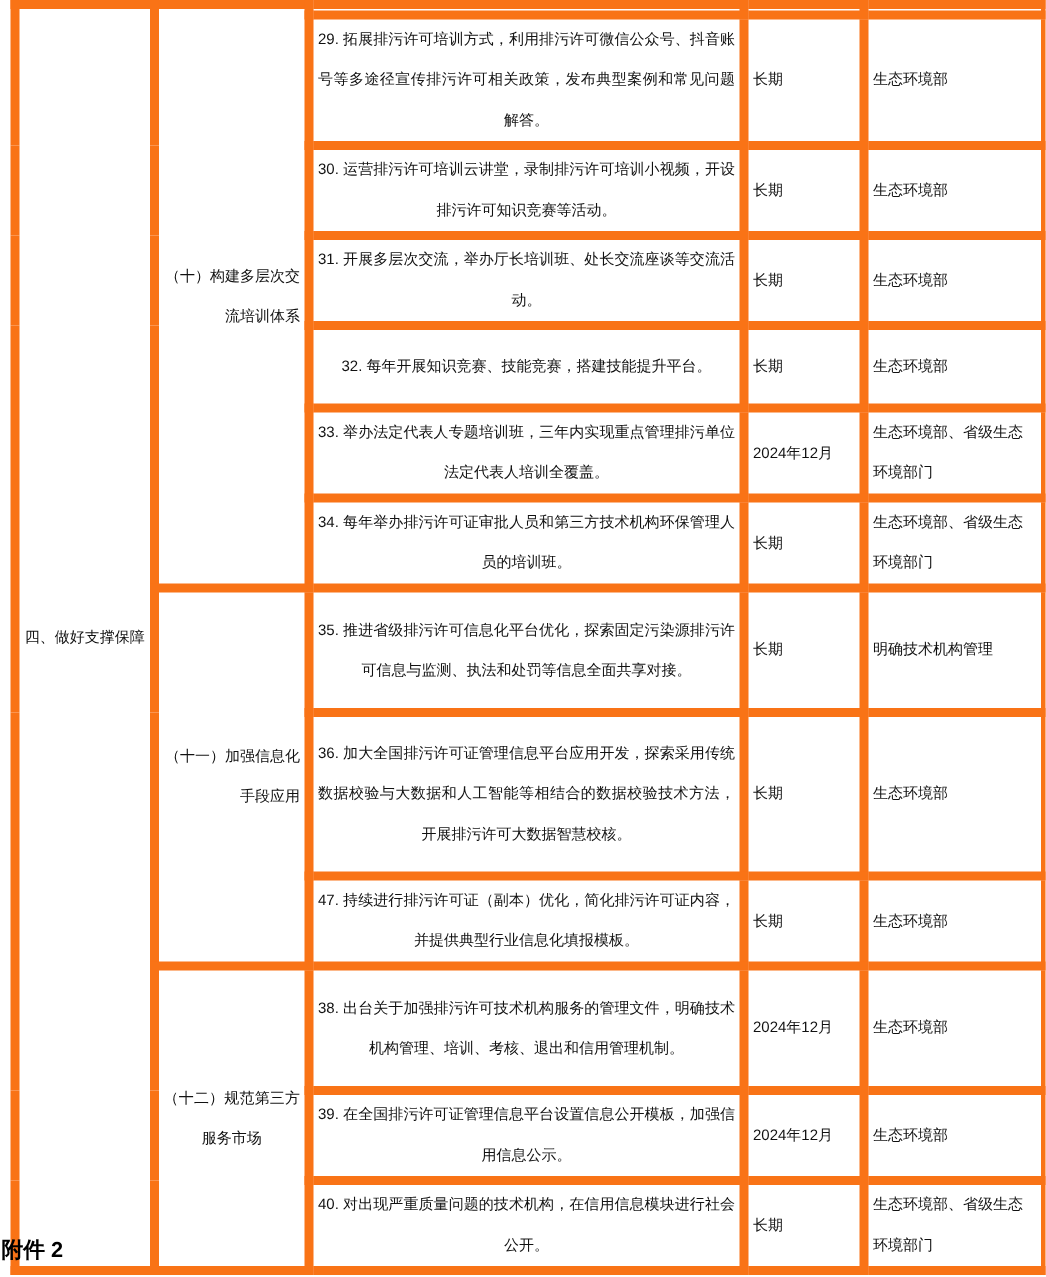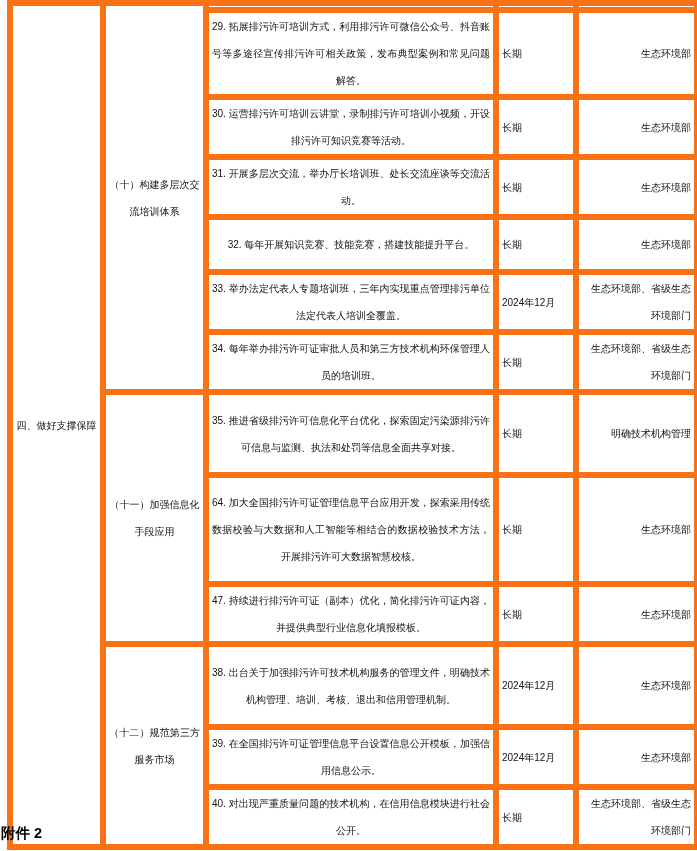--- a/index.html
+++ b/index.html
@@ -27,33 +27,33 @@
   
   td.c-section{
     border-top:none;
     vertical-align:top;
     padding:216px 2px 0 2px;
     text-align:justify;
     text-align-last:center;
   }
   
   td.c-group{
-    text-align:center;
+    text-align:right;
     padding:0 2px;
   }
   td.g10{border-top:none;vertical-align:middle;padding-top:12px;}
   td.g12{vertical-align:top;padding-top:8px;text-align:justify;text-align-last:center;}
   
   td.task{
     text-align:justify;
     text-align-last:center;
     padding:0 3px;
   }
   td.time{text-align:left;padding:0 1px;}
-  td.dept{text-align:right;padding:0 1px;margin-left:16px;}
+  td.dept{text-align:left;padding:0 1px;margin-left:16px;}
   .attachment{
     position:absolute;
     left:1px;
     top:824px;
     font-weight:bold;
     font-size:14.5px;
     color:#000000;
     white-space:pre;
   }
 </style>
@@ -109,21 +109,21 @@
         <td class="dept">生态环境部、省级生态环境部门</td>
       </tr>
 
       <tr style="height:83px">
         <td class="c-group" rowspan="3">（十一）加强信息化手段应用</td>
         <td class="task">35. 推进省级排污许可信息化平台优化，探索固定污染源排污许可信息与监测、执法和处罚等信息全面共享对接。</td>
         <td class="time">长期</td>
         <td class="dept">明确技术机构管理</td>
       </tr>
       <tr style="height:109px">
-        <td class="task">64. 加大全国排污许可证管理信息平台应用开发，探索采用传统数据校验与大数据和人工智能等相结合的数据校验技术方法，开展排污许可大数据智慧校核。</td>
+        <td class="task">36. 加大全国排污许可证管理信息平台应用开发，探索采用传统数据校验与大数据和人工智能等相结合的数据校验技术方法，开展排污许可大数据智慧校核。</td>
         <td class="time">长期</td>
         <td class="dept">生态环境部</td>
       </tr>
       <tr style="height:53px">
         <td class="task">47. 持续进行排污许可证（副本）优化，简化排污许可证内容，并提供典型行业信息化填报模板。</td>
         <td class="time">长期</td>
         <td class="dept">生态环境部</td>
       </tr>
 
       <tr style="height:83px">

